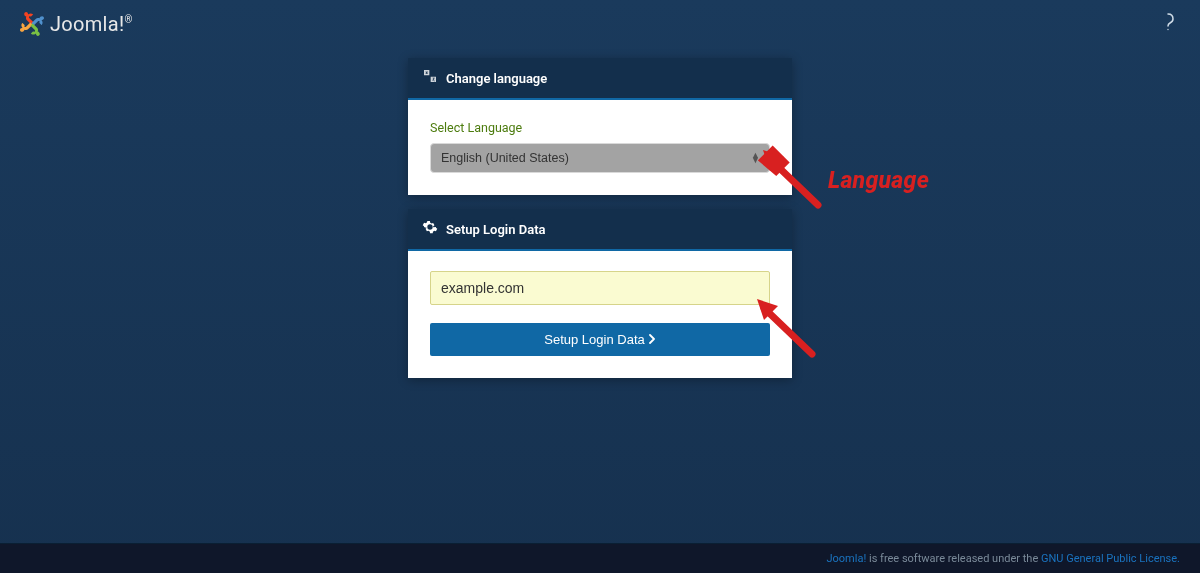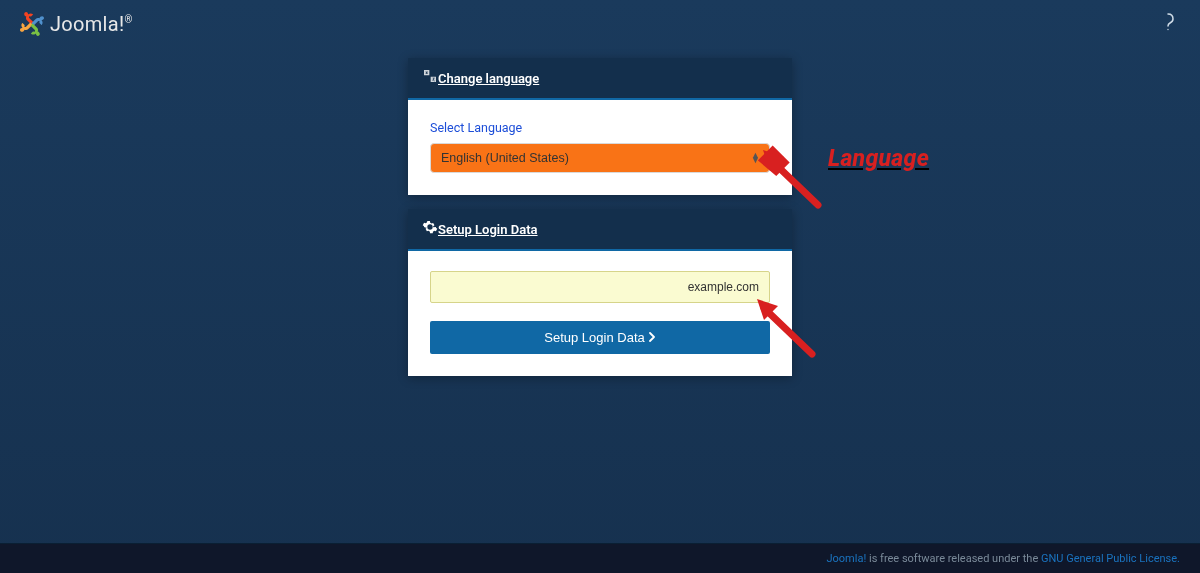--- a/index.html
+++ b/index.html
@@ -67,77 +67,76 @@
       box-shadow: 0 2px 10px rgba(0,0,0,0.3);
       margin-bottom: 14px;
     }
 
     .card-header {
       background: #132f4c;
       color: #fff;
       padding: 10px 14px;
       display: flex;
       align-items: center;
+      gap: 8px;
       border-bottom: 2px solid #1068a5;
-      text-decoration: underline;
     }
 
     .card-header-title {
       font-size: 13px;
       font-weight: 600;
     }
 
     .card-body {
       padding: 20px 22px 22px;
     }
 
     .field-label {
       font-size: 12.5px;
-      color: #1d4ed8;
+      color: #4d7c0f;
       display: block;
       margin-bottom: 8px;
     }
 
     .select-wrap {
       position: relative;
       width: 100%;
     }
 
     .select {
       width: 100%;
       padding: 7px 28px 7px 10px;
       border: 1px solid #d9d9d9;
       border-radius: 4px;
       font-size: 12.5px;
       color: #333;
-      background: #f97316;
+      background: #a3a3a3;
       appearance: none;
       cursor: pointer;
     }
 
     .select-arrows {
       position: absolute;
       right: 10px;
       top: 50%;
       transform: translateY(-50%);
       pointer-events: none;
       font-size: 9px;
       color: #555;
       line-height: 0.6;
     }
 
     .text-input {
       width: 100%;
       padding: 8px 10px;
       border: 1px solid #d6d48a;
       background: #fafbd1;
-      font-size: 12px;
+      font-size: 14px;
       color: #333;
       border-radius: 2px;
-      text-align: right;
     }
 
     .primary-btn {
       width: 100%;
       background: #1068a5;
       color: #fff;
       border: none;
       padding: 9px 12px;
       font-size: 13px;
       font-weight: 500;
@@ -166,23 +165,22 @@
 
     .footer a {
       color: #1a73bf;
       text-decoration: none;
     }
 
     
     .annotation {
       position: absolute;
       display: flex;
-      align-items: flex-start;
+      align-items: center;
       pointer-events: none;
-      text-decoration: underline;
     }
 
     .arrow-svg {
       flex-shrink: 0;
     }
 
     .annotation-label {
       color: #d82020;
       font-weight: 800;
       font-size: 23px;

